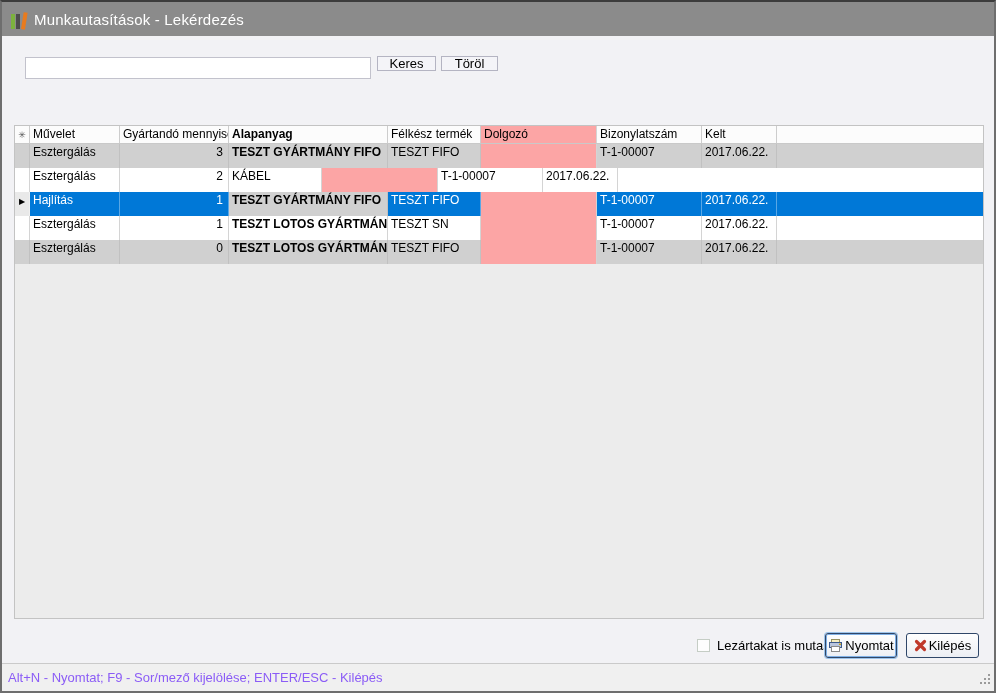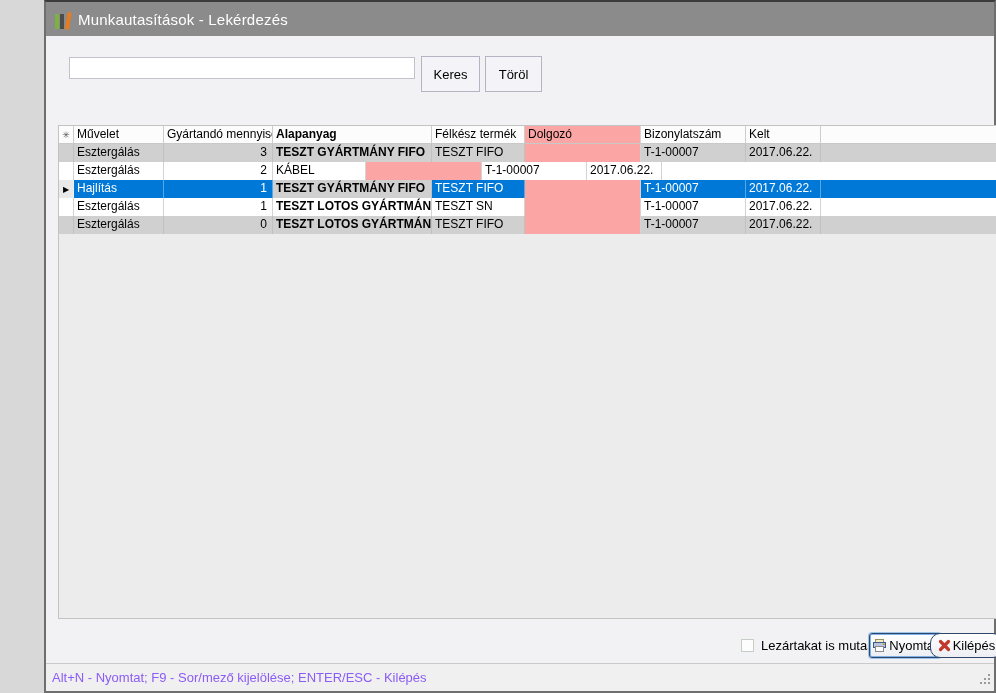--- a/index.html
+++ b/index.html
@@ -1,46 +1,46 @@
 <!DOCTYPE html>
 <html style="--titlebar-bg: #8b8b8b; --content-bg: #f2f2f5; --selection-bg: #0078d7; --row-alt-bg: #d0d0d0; --grid-empty-bg: #ececec; --exit-icon: #c0392b; --icon-green: #7cb23e; --icon-gray: #4d4d4d; --icon-orange: #e87b1e;"><head>
 <meta charset="utf-8">
 <style>
   html,body{margin:0;padding:0;width:996px;height:693px;overflow:hidden;
     font-family:"Liberation Sans", sans-serif;background:#d8d8d8;}
   .window{position:absolute;inset:0;box-sizing:border-box;
     border:2px solid #6e6e6e;border-top-color:#3c3c3c;
-    display:flex;flex-direction:column;background:var(--content-bg,#f2f2f5);margin-left:44px;}
+    display:flex;flex-direction:column;background:var(--content-bg,#f2f2f5);}
   .titlebar{height:34px;flex:0 0 34px;background:var(--titlebar-bg,#8b8b8b);
     display:flex;align-items:center;padding-left:9px;gap:9px;}
   .titlebar-title{color:#fff;font-size:15px;letter-spacing:.2px;}
   .app-icon{display:flex;align-items:flex-end;gap:1px;height:19px;}
   .app-icon .b1{width:4px;height:15px;background:var(--icon-green,#7cb23e);}
   .app-icon .b2{width:4px;height:15px;background:var(--icon-gray,#4d4d4d);}
   .app-icon .b3{width:4px;height:17px;background:var(--icon-orange,#e87b1e);transform:rotate(9deg);transform-origin:bottom left;}
   .main{flex:1 1 auto;position:relative;background:var(--content-bg,#f2f2f5);}
   .statusbar{flex:0 0 27px;background:#f0f0f0;border-top:1px solid #cacaca;
     display:flex;align-items:center;padding-left:6px;font-size:13px;color:#8b5cf6;position:relative;}
   .grip{position:absolute;right:2px;bottom:2px;}
 
   
   .search-input{position:absolute;left:23px;top:21px;width:346px;height:22px;box-sizing:border-box;
     border:1px solid #c2c2cc;background:#fff;font-size:13px;padding:0 4px;outline:none;}
-  .flat-btn{position:absolute;top:20px;height:36px;box-sizing:border-box;background:#f4f4f8;
+  .flat-btn{position:absolute;top:20px;height:15px;box-sizing:border-box;background:#f4f4f8;
     border:1px solid #b4b4c2;font-size:13px;color:#000;display:flex;align-items:center;justify-content:center;cursor:default;}
   .btn-keres{left:375px;width:59px;}
   .btn-torol{left:439px;width:57px;}
 
   .group-hint{position:absolute;left:23px;top:62px;font-size:13px;color:#0a0a0a;}
 
   
   .grid{position:absolute;left:12px;top:89px;width:970px;height:494px;box-sizing:border-box;
     border:1px solid #c3c3c3;background:var(--grid-empty-bg,#ececec);overflow:hidden;}
   .g-row{display:flex;width:100%;}
-  .gc{box-sizing:border-box;height:18px;line-height:15px;padding:1px 3px;font-size:12px;
+  .gc{box-sizing:border-box;height:24px;line-height:15px;padding:1px 3px;font-size:12px;
     border-right:1px solid #d4d4d4;overflow:hidden;white-space:nowrap;color:#000;}
   .ghead{border-bottom:1px solid #c9c9c9;background:#fcfcfc;}
   .ghead .gc{height:17px;line-height:14px;background:#fcfcfc;border-right:1px solid #cdcdcd;}
   .col-ind{width:15px;flex:0 0 15px;padding:1px 2px;text-align:center;}
   .col-0{width:90px;flex:0 0 90px;}
   .col-1{width:109px;flex:0 0 109px;}
   .col-2{width:159px;flex:0 0 159px;font-weight:bold;}
   .col-3{width:93px;flex:0 0 93px;}
   .col-4{width:116px;flex:0 0 116px;}
   .col-5{width:105px;flex:0 0 105px;}
@@ -57,21 +57,21 @@
   .row-arrow{font-size:8px;color:#000;line-height:15px;}
 
   
   .checkbox{position:absolute;left:695px;top:603px;width:13px;height:13px;box-sizing:border-box;
     border:1px solid #c5cdc5;background:#fdfdfd;}
   .checkbox-label{position:absolute;left:715px;top:602px;font-size:13px;color:#000;}
   .cmd-btn{position:absolute;top:597px;height:25px;box-sizing:border-box;border-radius:3px;
     border:1px solid #2f4668;background:linear-gradient(#ffffff,#eceef3);
     display:flex;align-items:center;justify-content:center;gap:2px;font-size:13px;color:#000;cursor:default;}
   .btn-nyomtat{left:823px;width:72px;box-shadow:inset 0 0 0 1px #7fb0e6, 0 0 0 1px #9cc3ea;}
-  .btn-kilepes{left:884px;width:73px;border-radius:10px;}
+  .btn-kilepes{left:904px;width:73px;}
 </style>
 </head>
 <body>
 
 <div class="window">
 
   <div class="titlebar">
     <span class="app-icon">
       <span class="b1"></span>
         <span class="b2"></span>

